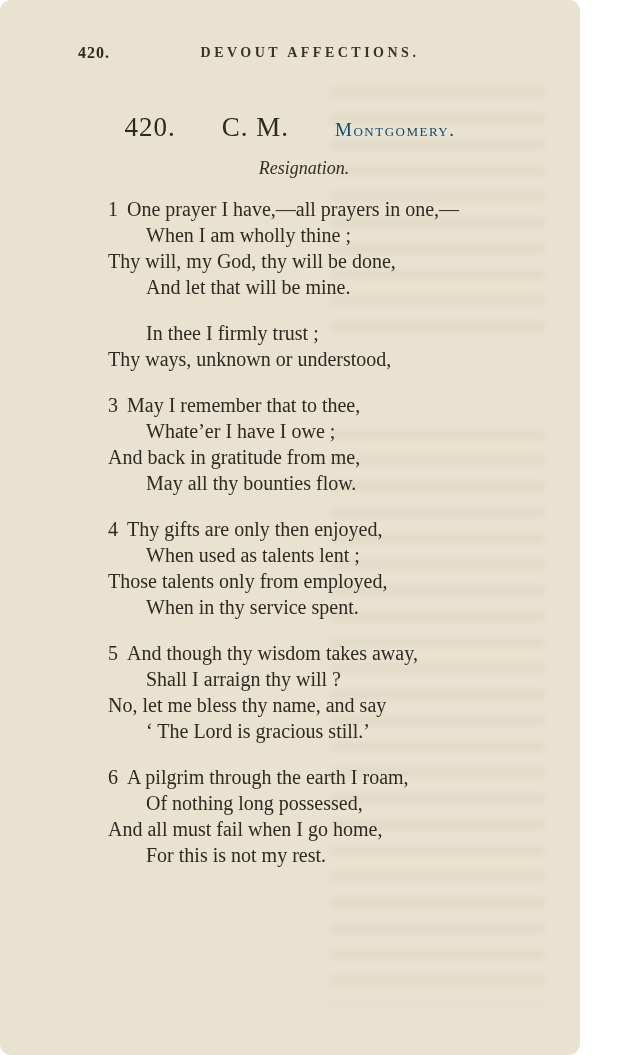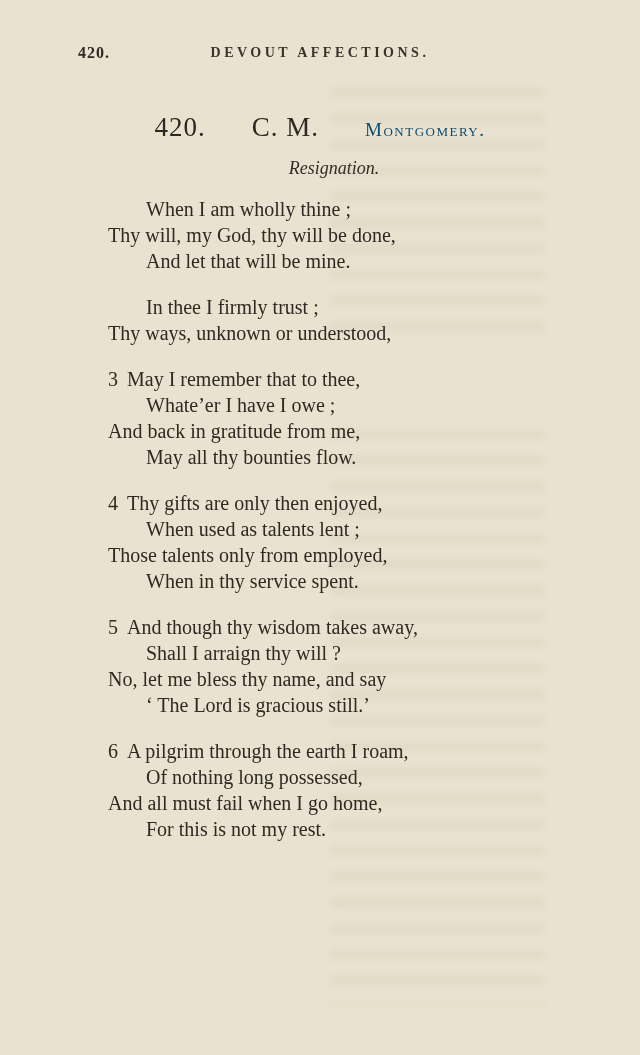--- a/index.html
+++ b/index.html
@@ -5,34 +5,35 @@
   html, body { margin: 0; padding: 0; }
   body {
     width: 640px;
     height: 1055px;
     overflow: hidden;
     font-family: "Liberation Serif", "DejaVu Serif", serif;
     color: #2e2a24;
   }
   .page {
     position: relative;
-    width: 640px;
+    width: 580px;
     height: 1055px;
     background:
       radial-gradient(circle at 42px 100px, rgba(151,108,58,0.26) 0 4px, rgba(151,108,58,0) 13px),
       radial-gradient(circle at 620px 212px, rgba(146,103,55,0.30) 0 5px, rgba(146,103,55,0) 14px),
       radial-gradient(circle at 626px 14px,  rgba(146,103,55,0.25) 0 4px, rgba(146,103,55,0) 12px),
       radial-gradient(circle at 88px 558px,  rgba(160,120,70,0.18) 0 6px, rgba(160,120,70,0) 16px),
       radial-gradient(circle at 60px 885px,  rgba(160,120,70,0.14) 0 9px, rgba(160,120,70,0) 22px),
       radial-gradient(circle at 420px 1010px, rgba(170,130,80,0.10) 0 30px, rgba(170,130,80,0) 90px),
       radial-gradient(ellipse at 0% 0%,   rgba(190,150,95,0.28), rgba(190,150,95,0) 32%),
       radial-gradient(ellipse at 100% 2%, rgba(190,150,95,0.20), rgba(190,150,95,0) 28%),
       radial-gradient(ellipse at 50% 55%, rgba(0,0,0,0) 55%, rgba(140,105,60,0.15) 100%),
       linear-gradient(#eae3d1, #e6decа 70%, #e5ddc8);
     background-color: #e9e2d0;
+    border-radius: 11px;
   }
   
   .bleed {
     position: absolute;
     pointer-events: none;
     background: repeating-linear-gradient(180deg,
       rgba(98,86,62,0.10) 0 9px,
       rgba(98,86,62,0.00) 9px 26px);
     filter: blur(3px);
     opacity: 0.55;
@@ -58,20 +59,21 @@
   .head-title {
     position: absolute;
     left: 0;
     width: 100%;
     top: 1px;
     text-align: center;
     font-size: 14px;
     font-weight: bold;
     letter-spacing: 3.5px;
     color: #38332b;
+    padding-left: 20px;
   }
 
   .hymn-heading {
     position: absolute;
     top: 112px;
     left: 0;
     width: 100%;
     display: flex;
     justify-content: center;
     align-items: baseline;
@@ -138,20 +140,21 @@
     <span class="hymn-number">420.</span>
     <span class="hymn-meter">C. M.</span>
     <span class="hymn-author">Montgomery.</span>
   </div>
 
   <div class="hymn-title">Resignation.</div>
 
   <div class="verses">
 
     <div class="verse">
+      <div class="vline l1"><span class="vnum">1</span><span>One prayer I have,—all prayers in one,—</span></div>
       <div class="vline l2">When I am wholly thine ;</div>
       <div class="vline l3">Thy will, my God, thy will be done,</div>
       <div class="vline l4">And let that will be mine.</div>
     </div>
 
     <div class="verse">
       <div class="vline l2">In thee I firmly trust ;</div>
       <div class="vline l3">Thy ways, unknown or understood,</div>
     </div>
 

